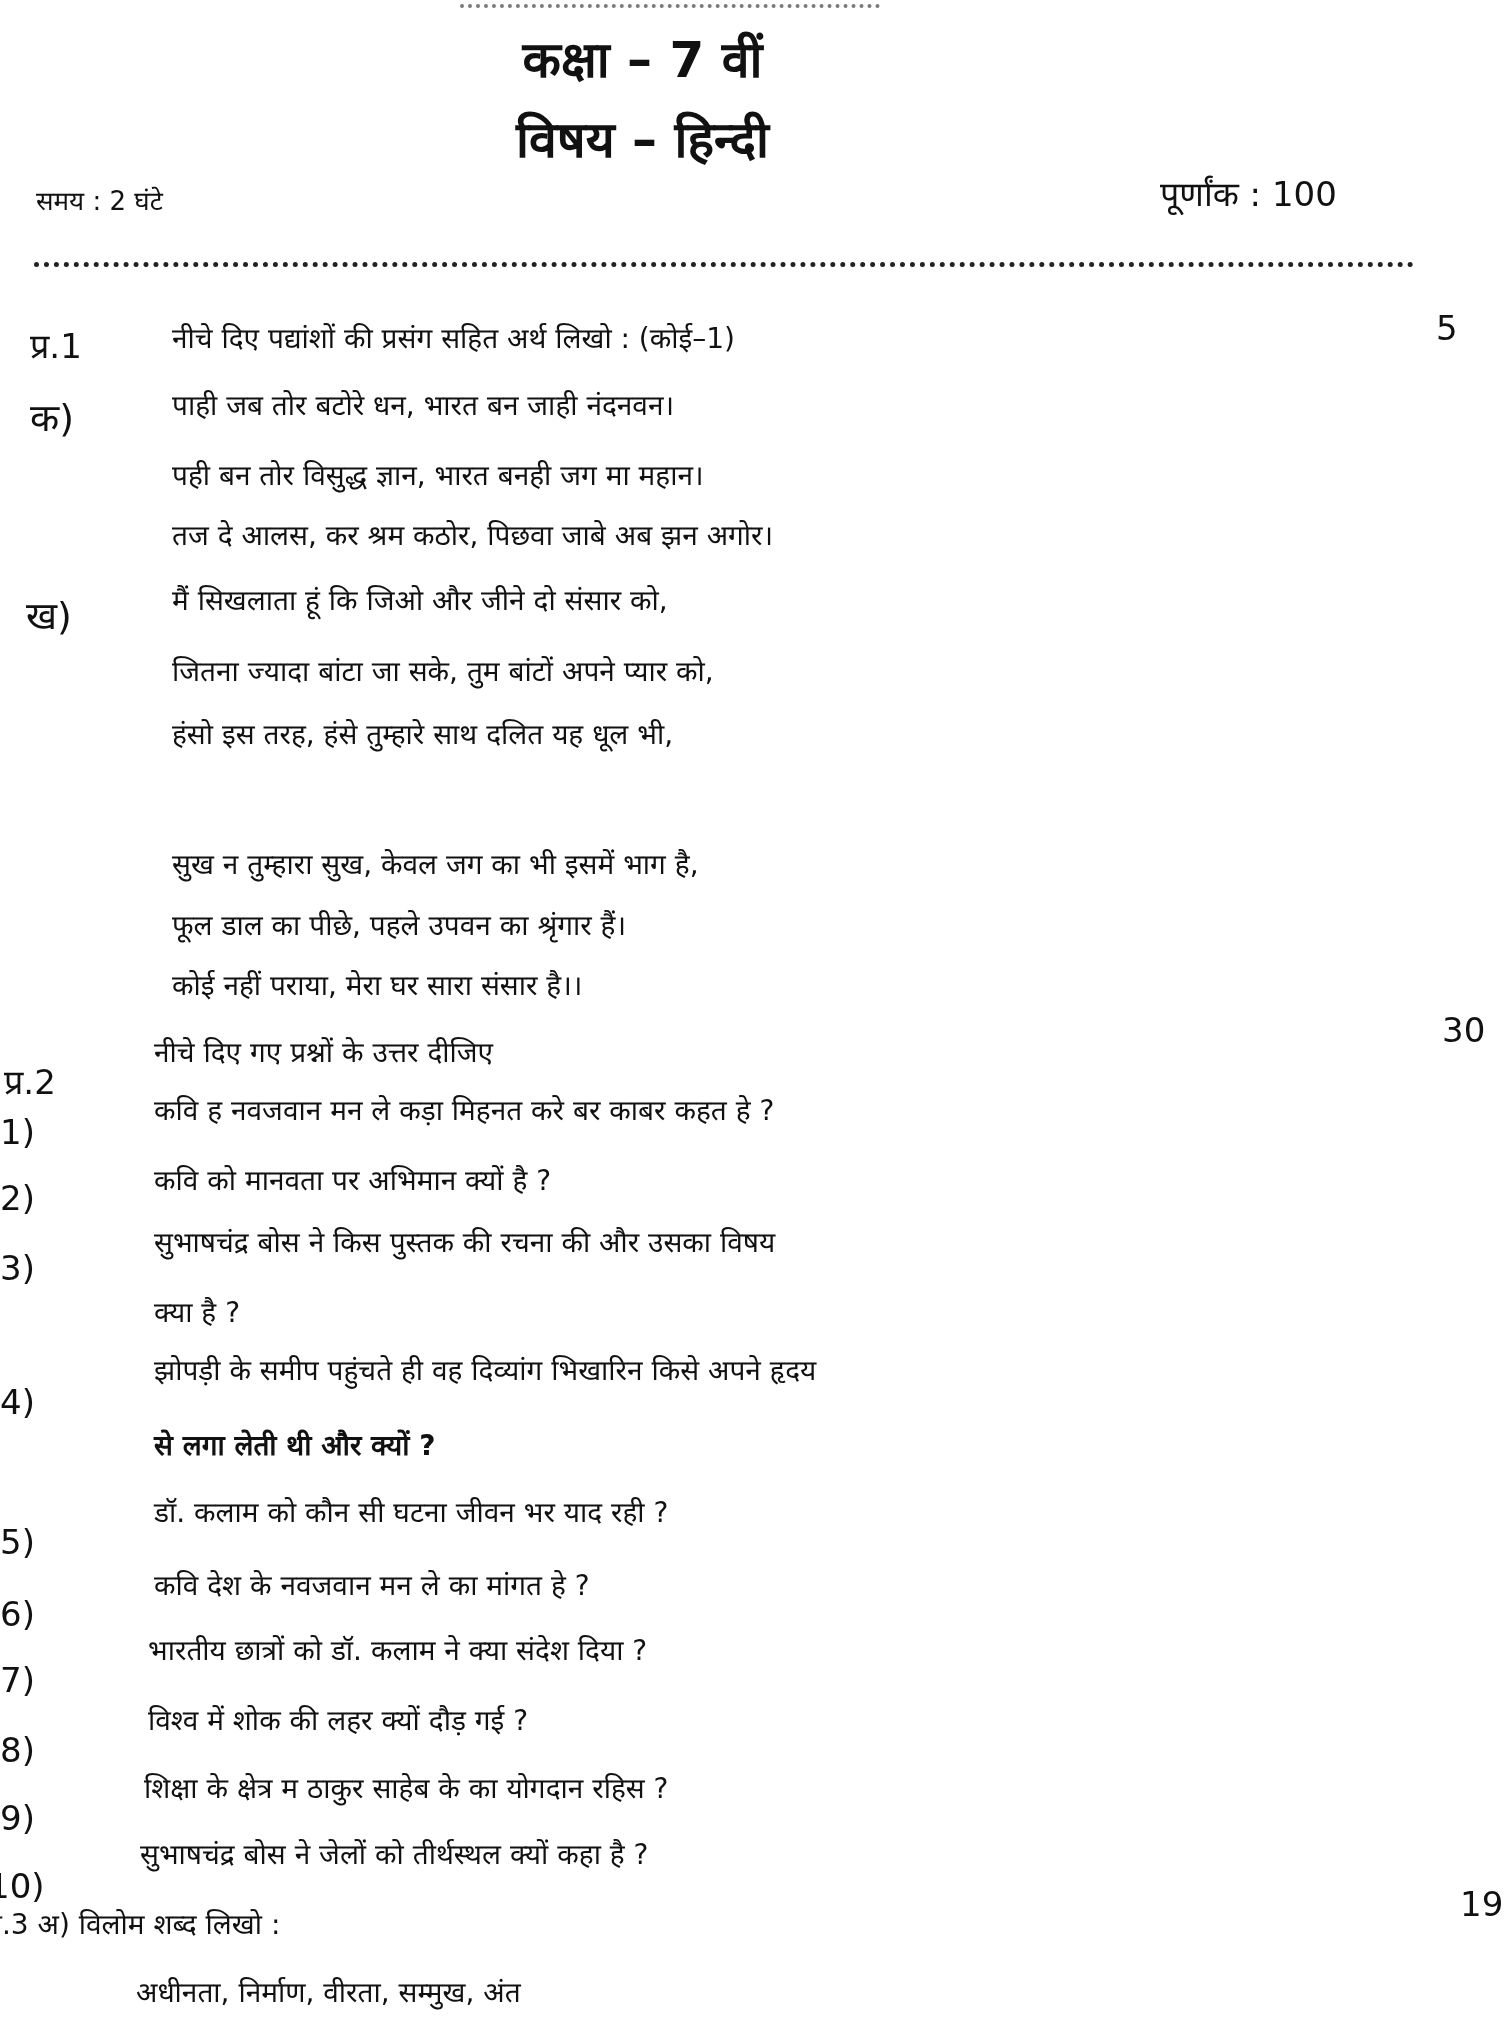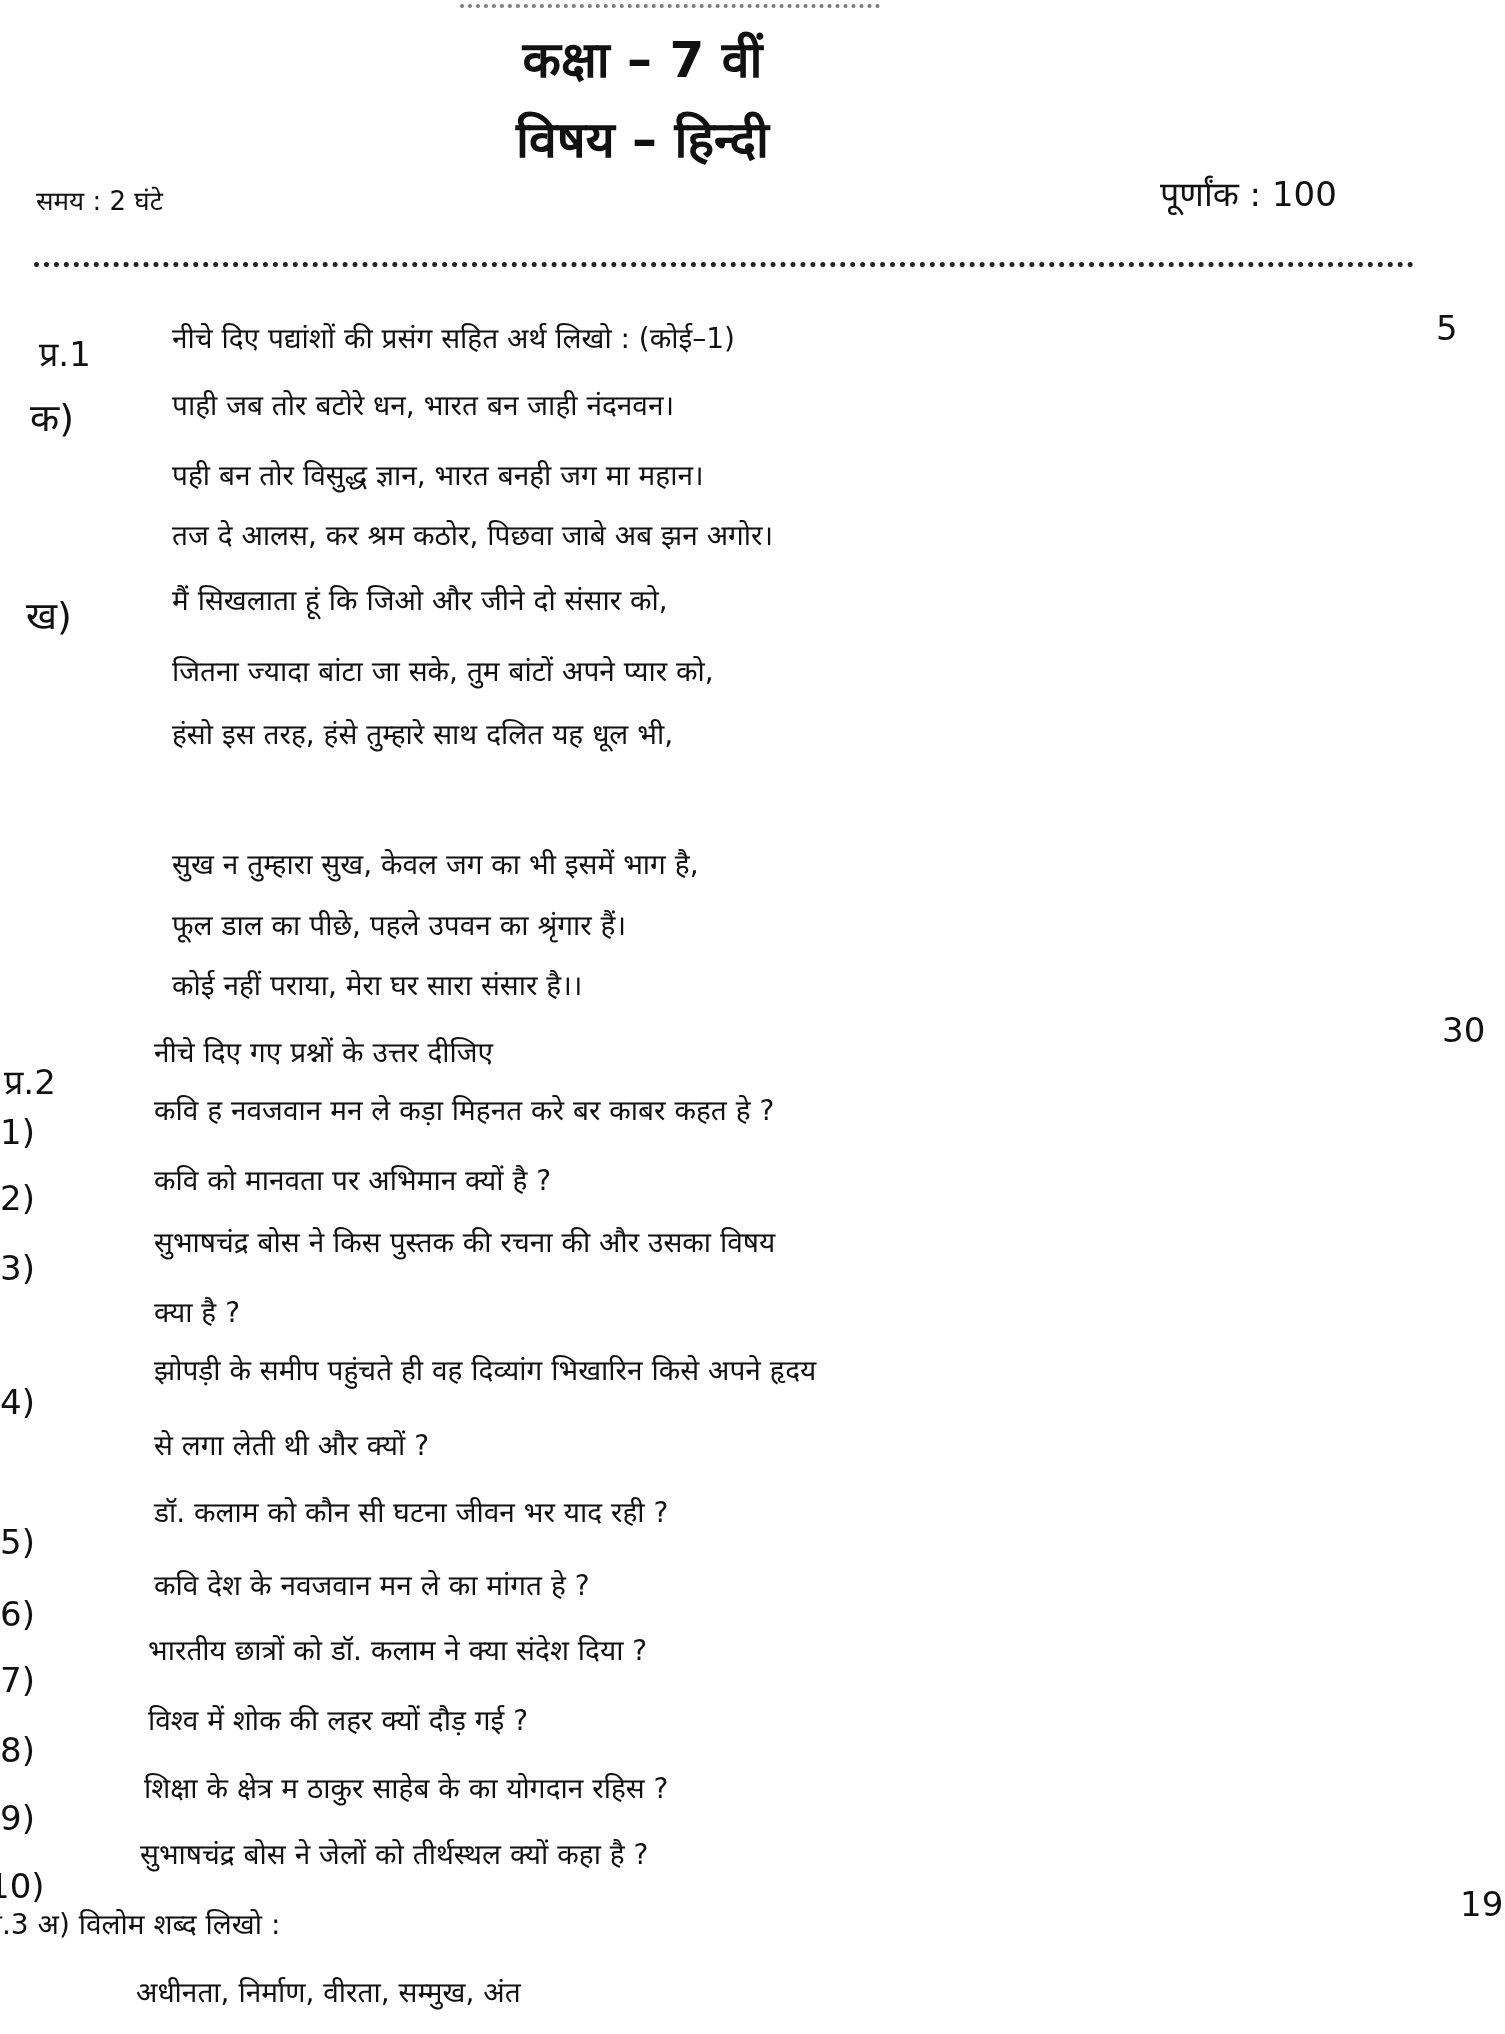--- a/index.html
+++ b/index.html
@@ -24,21 +24,21 @@
 
 <div class="page">
   <div class="top-cut"></div>
 
   <div class="title t1">कक्षा – 7 वीं</div>
   <div class="title t2">विषय – हिन्दी</div>
   <div class="meta-left">समय : 2 घंटे</div>
   <div class="meta-right">पूर्णांक : 100</div>
   <div class="dots"></div>
 
-  <div class="num" style="left:30px;top:330px;margin-left:9px;">प्र.1</div>
+  <div class="num" style="left:30px;top:322px;">प्र.1</div>
   <div class="row" style="left:172px;top:318px;">नीचे दिए पद्यांशों की प्रसंग सहित अर्थ लिखो : (कोई–1)</div>
   <div class="marks" style="left:1436px;top:308px;">5</div>
 
   <div class="num" style="left:30px;top:390px;font-size:38px;">क)</div>
   <div class="row" style="left:172px;top:385px;">पाही जब तोर बटोरे धन, भारत बन जाही नंदनवन।</div>
   <div class="row" style="left:172px;top:515px;">तज दे आलस, कर श्रम कठोर, पिछवा जाबे अब झन अगोर।</div>
   <div class="row" style="left:172px;top:455px;">पही बन तोर विसुद्ध ज्ञान, भारत बनही जग मा महान।</div>
 
   <div class="num" style="left:26px;top:588px;font-size:38px;">ख)</div>
   <div class="row" style="left:172px;top:580px;">मैं सिखलाता हूं कि जिओ और जीने दो संसार को,</div>
@@ -57,21 +57,21 @@
 
   <div class="num" style="left:0px;top:1178px;">2)</div>
   <div class="row" style="left:154px;top:1160px;">कवि को मानवता पर अभिमान क्यों है ?</div>
 
   <div class="num" style="left:0px;top:1248px;">3)</div>
   <div class="row" style="left:154px;top:1222px;">सुभाषचंद्र बोस ने किस पुस्तक की रचना की और उसका विषय</div>
   <div class="row" style="left:154px;top:1292px;">क्या है ?</div>
 
   <div class="num" style="left:0px;top:1382px;">4)</div>
   <div class="row" style="left:154px;top:1350px;">झोपड़ी के समीप पहुंचते ही वह दिव्यांग भिखारिन किसे अपने हृदय</div>
-  <div class="row" style="left:154px;top:1425px;">से लगा लेती थी और क्यों ?</div>
+  <div class="row" style="left:154px;top:1425px;font-weight:bold;">से लगा लेती थी और क्यों ?</div>
 
   <div class="num" style="left:0px;top:1522px;">5)</div>
   <div class="row" style="left:154px;top:1492px;">डॉ. कलाम को कौन सी घटना जीवन भर याद रही ?</div>
 
   <div class="num" style="left:0px;top:1594px;">6)</div>
   <div class="row" style="left:154px;top:1565px;">कवि देश के नवजवान मन ले का मांगत हे ?</div>
 
   <div class="num" style="left:0px;top:1660px;">7)</div>
   <div class="row" style="left:148px;top:1630px;">भारतीय छात्रों को डॉ. कलाम ने क्या संदेश दिया ?</div>
 

